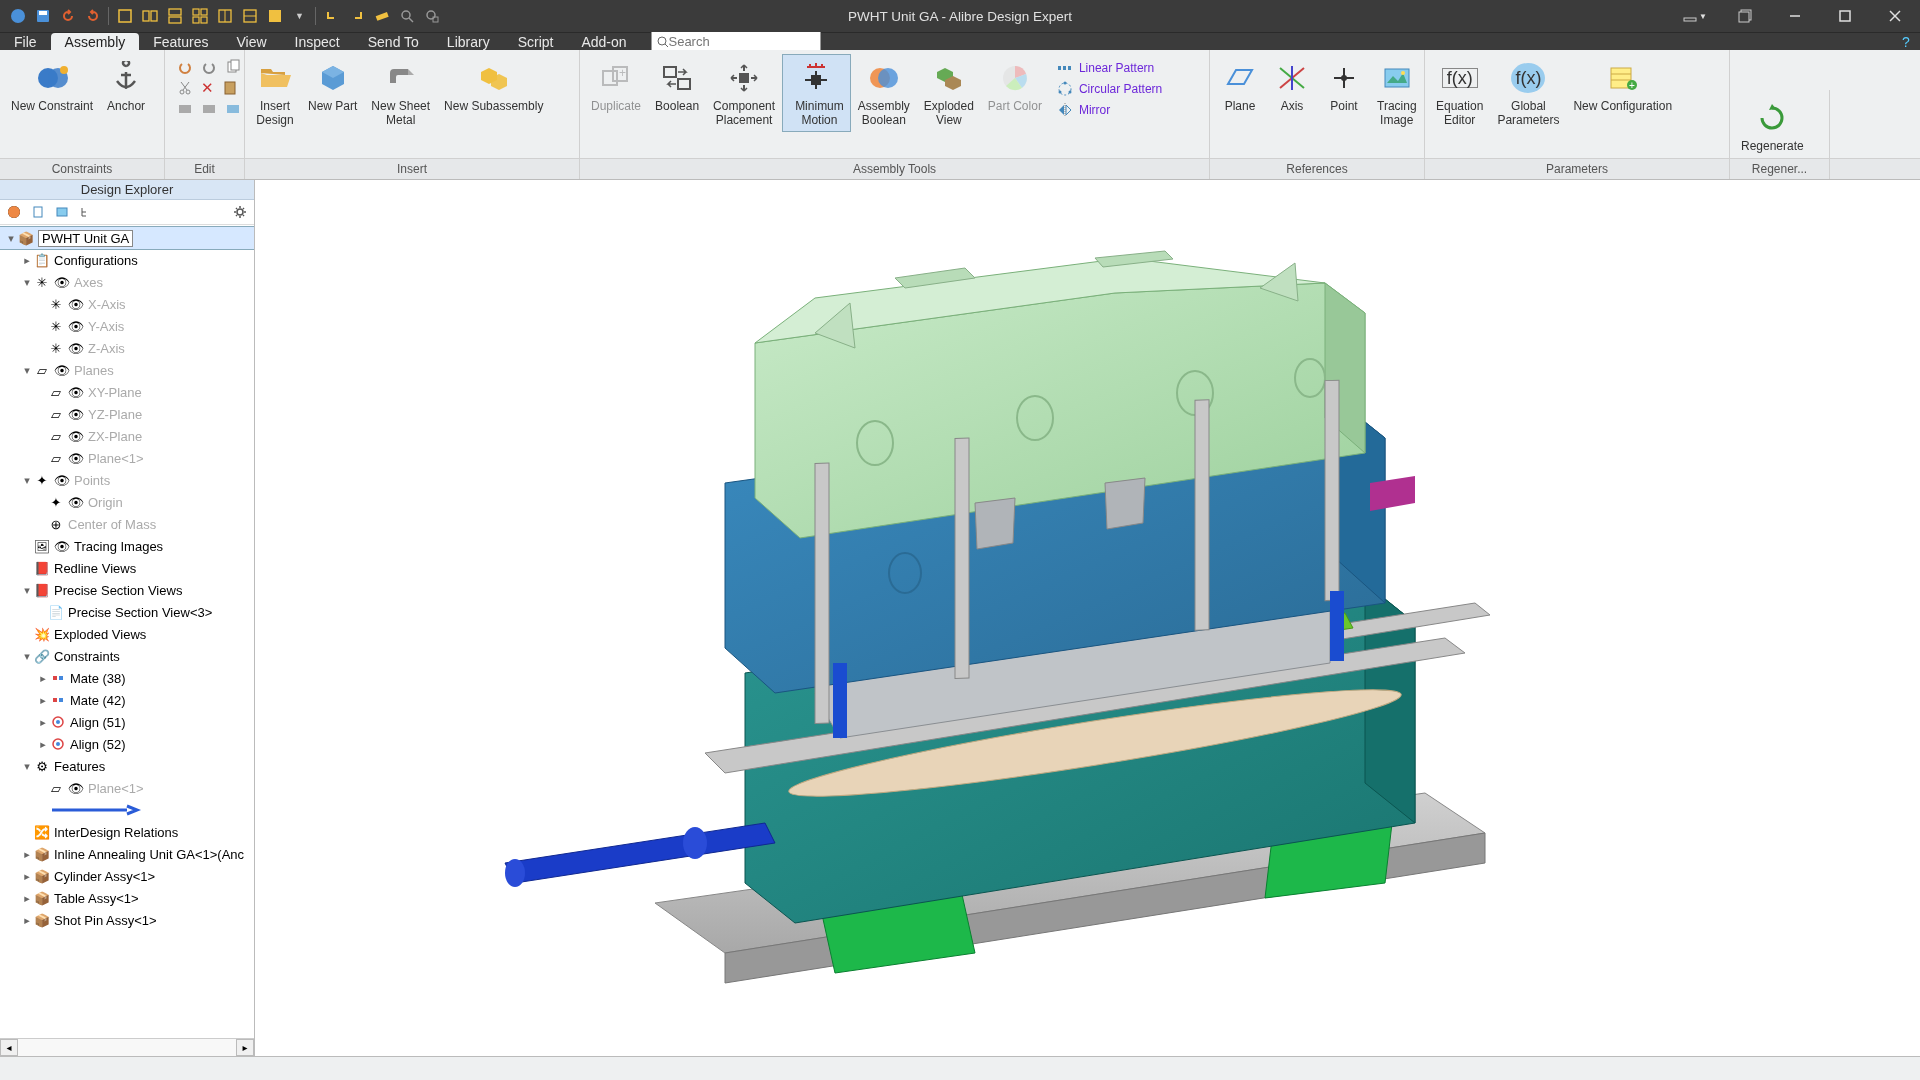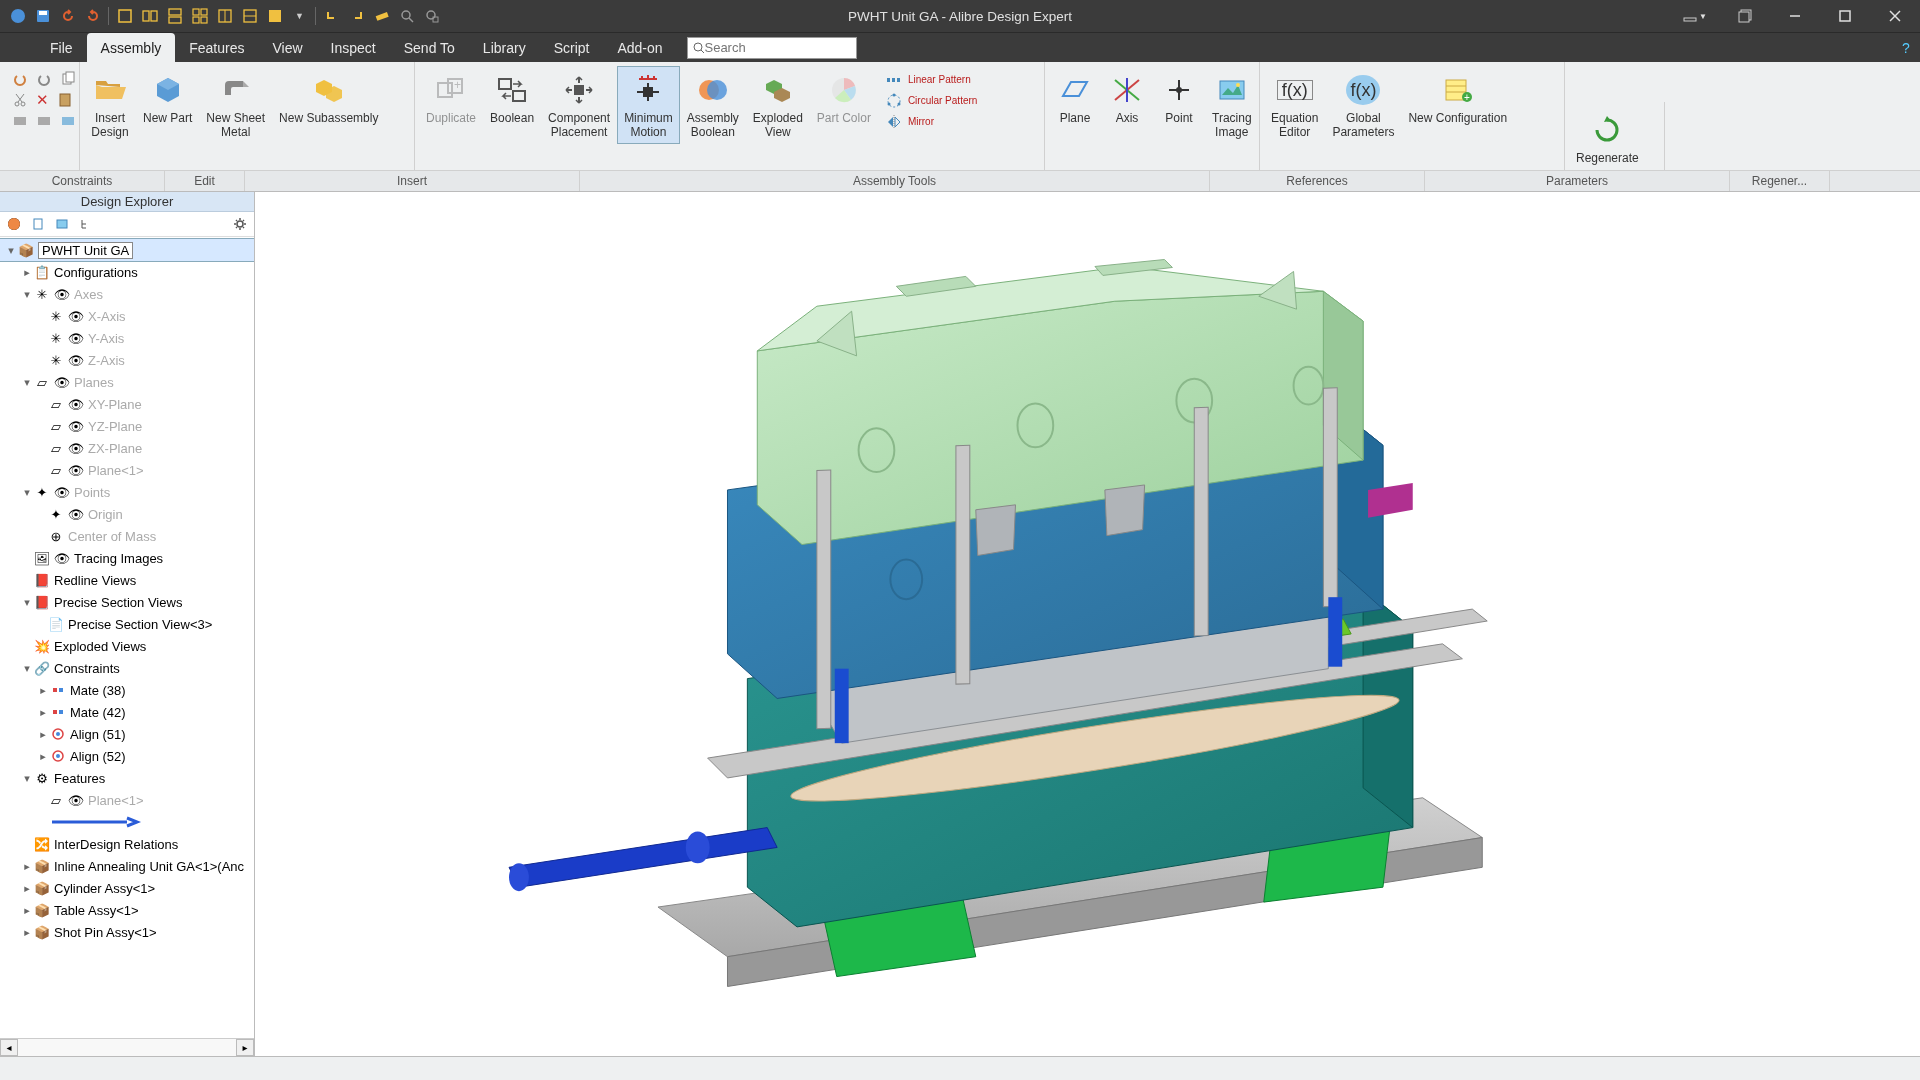--- a/index.html
+++ b/index.html
@@ -8,37 +8,37 @@
 
 .title-bar { height: 32px; background: #3b3b3b; display: flex; align-items: center; color: #e0e0e0; font-size: 13.5px; position: relative; }
 .qat { display: flex; align-items: center; gap: 6px; padding: 0 8px; }
 .qat-icn { width: 19px; height: 19px; display: flex; align-items: center; justify-content: center; cursor: pointer; }
 .qat-sep { width:1px; height:18px; background:#666; }
 .title-text { position: absolute; left: 50%; transform: translateX(-50%); }
 .win-ctrl { margin-left: auto; display: flex; }
 .win-btn { width: 50px; height: 32px; display: flex; align-items: center; justify-content: center; color: #e0e0e0; cursor: pointer; }
 
 
-.menu-bar { height: 30px; background: #3b3b3b; display: flex; align-items: stretch; font-size: 14px; border-top: 1px solid #2a2a2a; padding-left: 36px; }
+.menu-bar { height: 18px; background: #3b3b3b; display: flex; align-items: stretch; font-size: 14px; border-top: 1px solid #2a2a2a; }
 .menu-item { padding: 0 14px; display: flex; align-items: center; color: #e8e8e8; cursor: pointer; }
 .menu-item.active { background: #eef0f1; color: #222; border-top-left-radius: 4px; border-top-right-radius: 4px; }
 .search-box { margin-left: 10px; align-self: center; width: 170px; height: 22px; background: #fff; border: 1px solid #999; display: flex; align-items: center; padding: 0 4px; font-size: 13px; }
 .search-box input { border: none; outline: none; width: 100%; font-size: 13px; }
 .help-btn { margin-left: auto; width: 28px; display:flex; align-items:center; justify-content:center; color:#5cf; font-size:14px;}
 
 
 .ribbon { background: #eef0f1; border-bottom: 1px solid #bbb; }
 .rib-groups { display: flex; }
 .rib-group { border-right: 1px solid #d0d0d0; padding: 4px 4px 0 4px; display: flex; flex-direction: column; }
 .rib-row { display: flex; align-items: flex-start; }
 .rib-btn { display: flex; flex-direction: column; align-items: center; padding: 4px 6px; cursor: pointer; font-size: 12px; color: #333; text-align: center; line-height: 14px; border:1px solid transparent;}
 .rib-btn.active { background: #d0e2f5; border:1px solid #8ab; }
 .rib-icon { width: 38px; height: 38px; display: flex; align-items: center; justify-content: center; margin-bottom: 2px; }
 .rib-small-grid { display:flex; flex-direction:column; gap:2px; padding:4px 6px;}
-.rib-small { display:flex; align-items:center; gap:5px; font-size:10px; color:#b91c1c; cursor:pointer; padding:1px 2px;}
+.rib-small { display:flex; align-items:center; gap:5px; font-size:12px; color:#6d28d9; cursor:pointer; padding:1px 2px;}
 .rib-small .sicn{width:17px;height:17px;display:flex;align-items:center;justify-content:center;}
 .grp-labels{display:flex; background:#e6e8ea; border-top:1px solid #d0d0d0;}
 .grp-label{font-size:12px;color:#555;text-align:center;padding:3px 0;border-right:1px solid #d0d0d0;}
 
 
 .main { flex: 1; display: flex; min-height: 0; }
 .explorer { width: 255px; background: #fff; border-right: 1px solid #bbb; display: flex; flex-direction: column; font-size: 13px; }
 .exp-title { background: #d8e6f5; color: #333; text-align: center; padding: 2px 0; font-size: 13px; border-bottom:1px solid #bcd;}
 .exp-toolbar { display: flex; align-items: center; padding: 2px 4px; gap: 4px; border-bottom: 1px solid #ddd; }
 .exp-tbtn{width:20px;height:20px;cursor:pointer;display:flex;align-items:center;justify-content:center;}
@@ -207,20 +207,42 @@
         <line x1="9" y1="9" x2="12" y2="12" stroke="#666"></line>
       </svg>
     <input placeholder="Search" style="">
   </div>
   <div class="help-btn">?</div>
 </div>
 
 <div class="ribbon">
  <div class="rib-groups">
 
+  <div class="rib-group" style="width:165px;">
+   <div class="rib-row">
+    <div class="rib-btn">
+     <div class="rib-icon">
+              <svg width="36" height="36">
+                <circle cx="14" cy="18" r="10" fill="#3a7bc8"></circle>
+                <circle cx="24" cy="18" r="10" fill="#3a7bc8" opacity="0.85"></circle>
+                <circle cx="30" cy="10" r="4" fill="#f0b030"></circle>
+              </svg>
+            </div>
+     <span>New Constraint</span>
+    </div>
+    <div class="rib-btn">
+     <div class="rib-icon">
+              <svg width="34" height="34">
+                <path d="M17 5 a3 3 0 1 1 0.1 0 M17 11 L17 28 M8 20 Q17 32 26 20 M12 14 L22 14" fill="none" stroke="#555" stroke-width="2.5"></path>
+              </svg>
+            </div>
+     <span>Anchor</span>
+    </div>
+   </div>
+  </div>
 
   <div class="rib-group" style="width:80px;">
    <div class="rib-small-grid">
     <div style="display:flex;gap:4px;">
      <span class="rib-small">
               <svg width="16" height="16">
                 <path d="M11 5 A5 5 0 1 1 5 5" fill="none" stroke="#d08040" stroke-width="2"></path>
               </svg>
             </span>
      <span class="rib-small">
@@ -348,21 +370,21 @@
 Placement</span>
           </div>
     <div class="rib-btn active">
             <div class="rib-icon">
               <svg width="34" height="30">
                 <path d="M8 4 L26 4 M17 4 L17 0 M11 4 L11 1 M23 4 L23 1" stroke="#c33" stroke-width="2"></path>
                 <rect x="12" y="12" width="10" height="10" fill="#333"></rect>
                 <path d="M17 8 L17 12 M17 22 L17 26 M6 17 L12 17 M22 17 L28 17" stroke="#333" stroke-width="2"></path>
               </svg>
             </div>
-            <span style="white-space:pre;">Minimum
+            <span style="white-space:pre;margin-left:6px;">Minimum
 Motion</span>
           </div>
     <div class="rib-btn">
             <div class="rib-icon">
               <svg width="34" height="30">
                 <circle cx="13" cy="15" r="10" fill="#f08030" opacity="0.8"></circle>
                 <circle cx="21" cy="15" r="10" fill="#4a90d9" opacity="0.8"></circle>
               </svg>
             </div>
             <span style="white-space:pre;">Assembly

